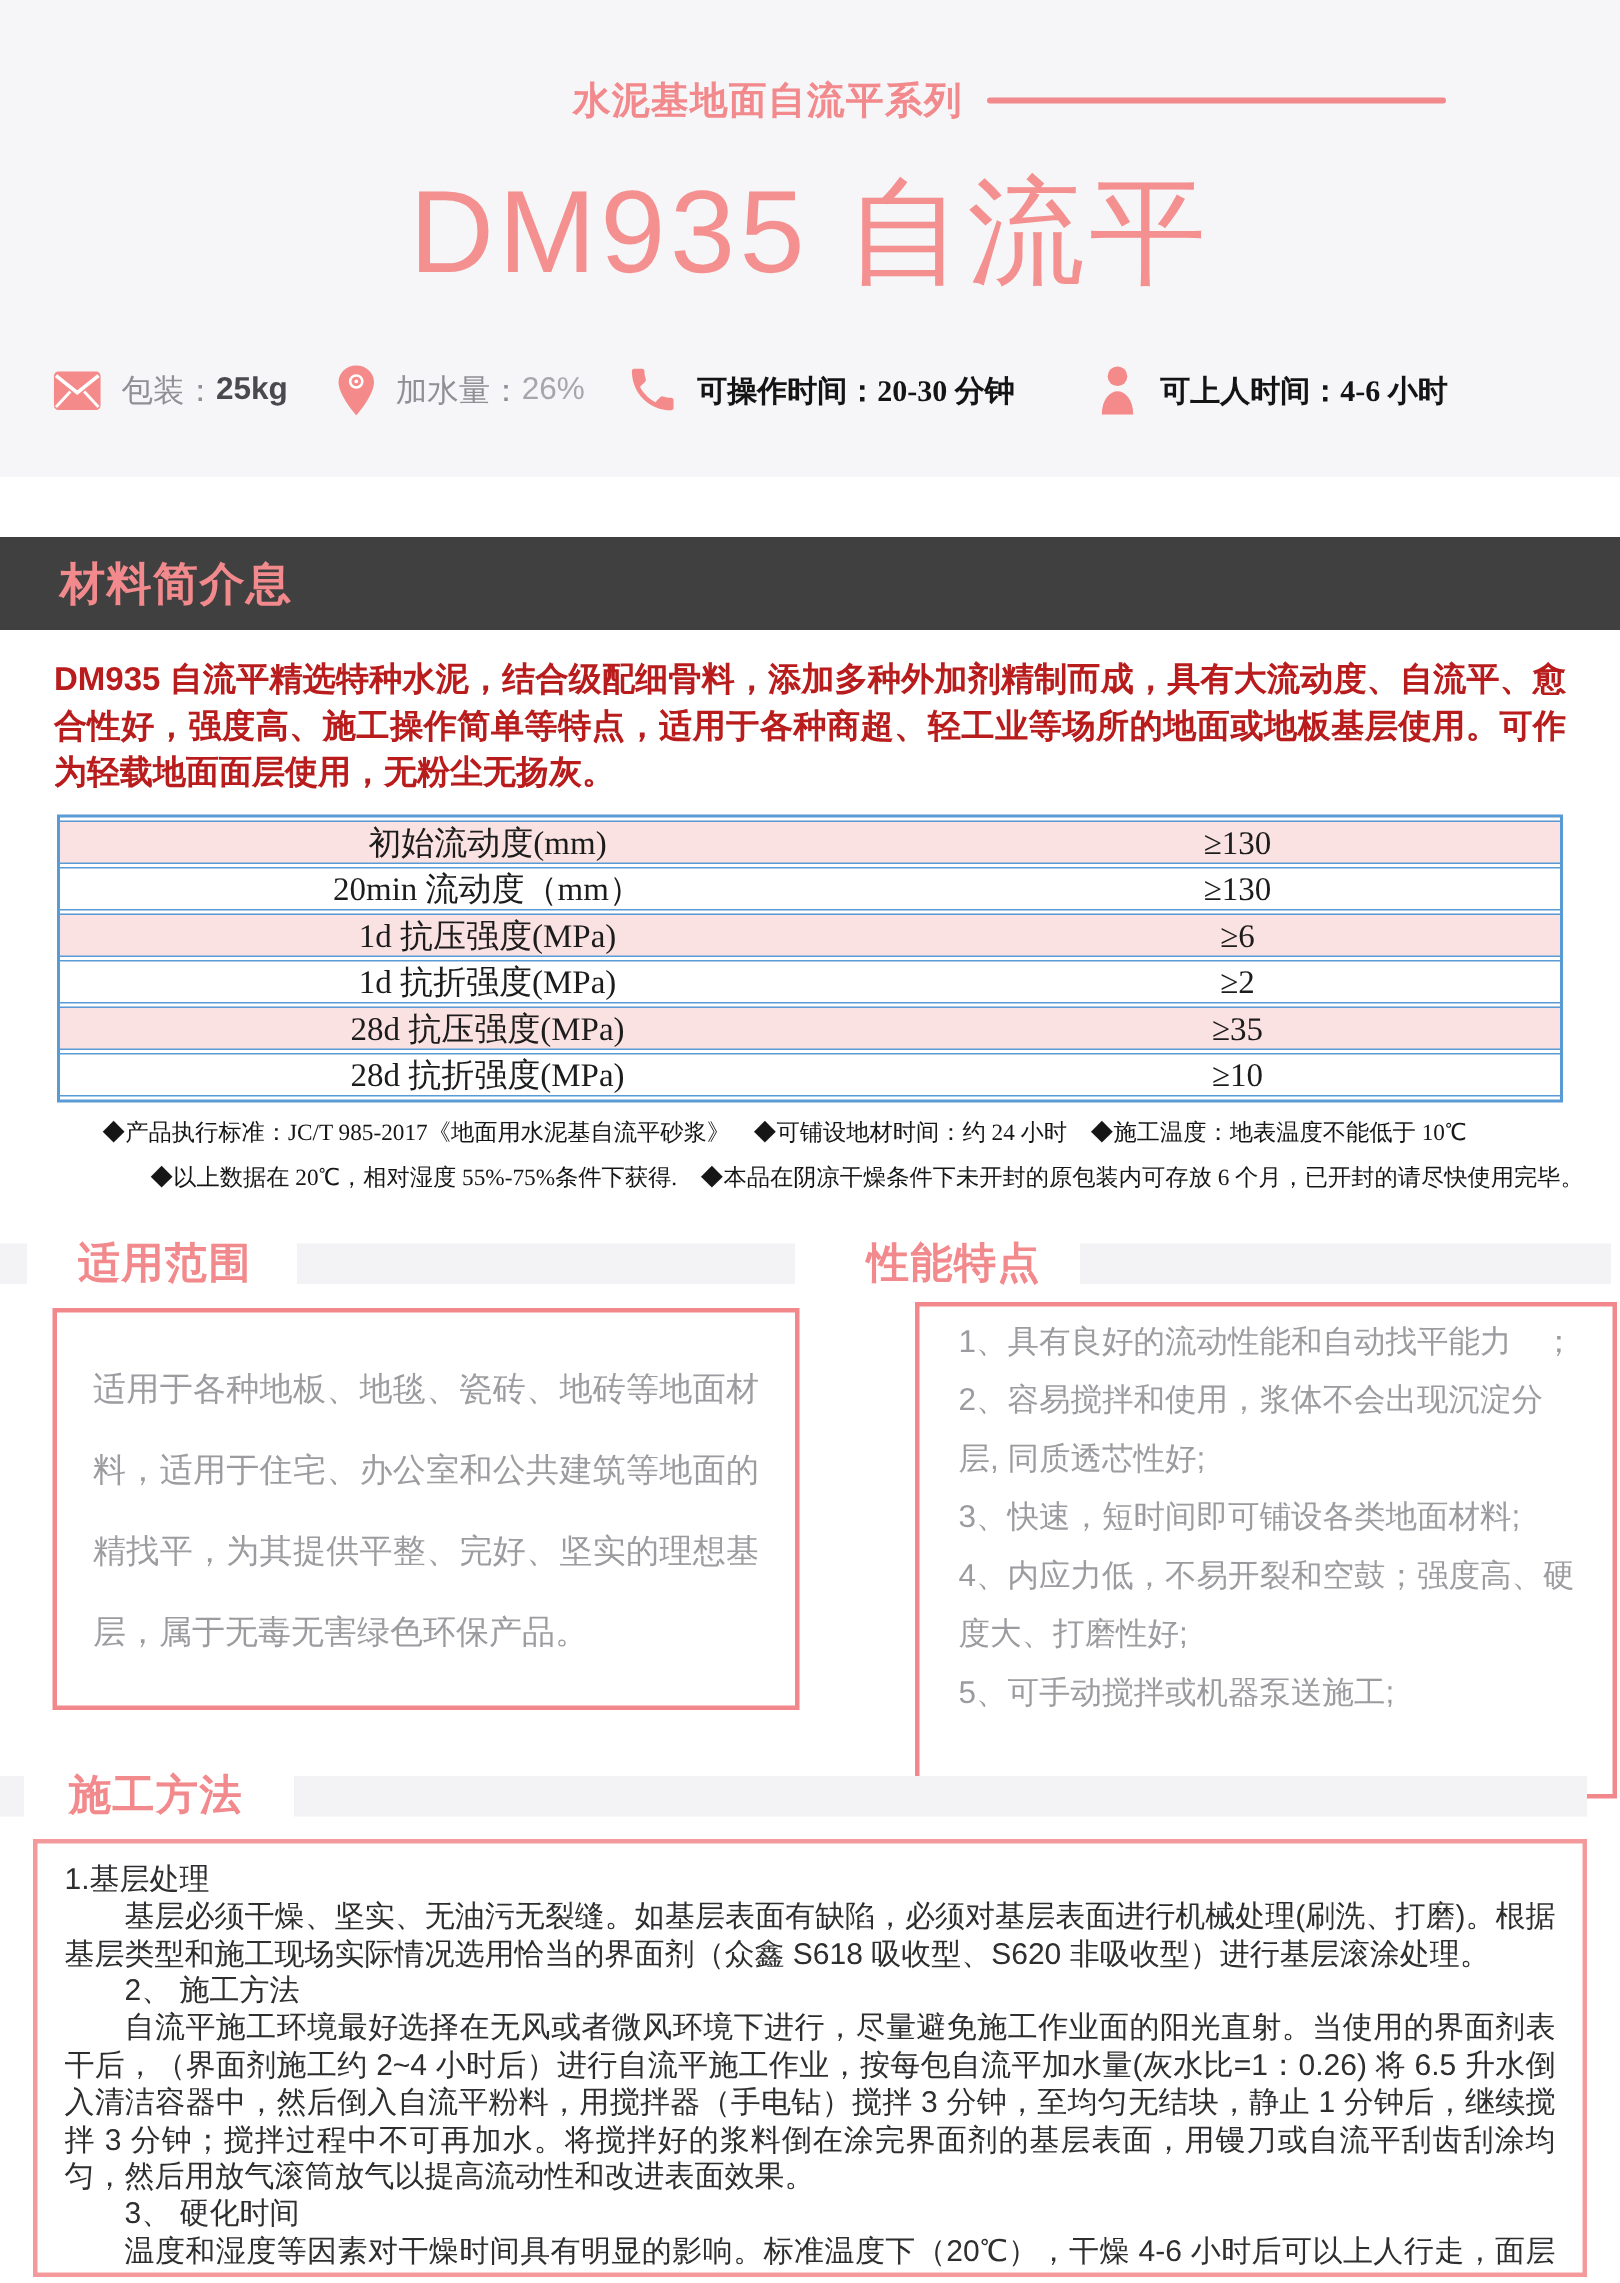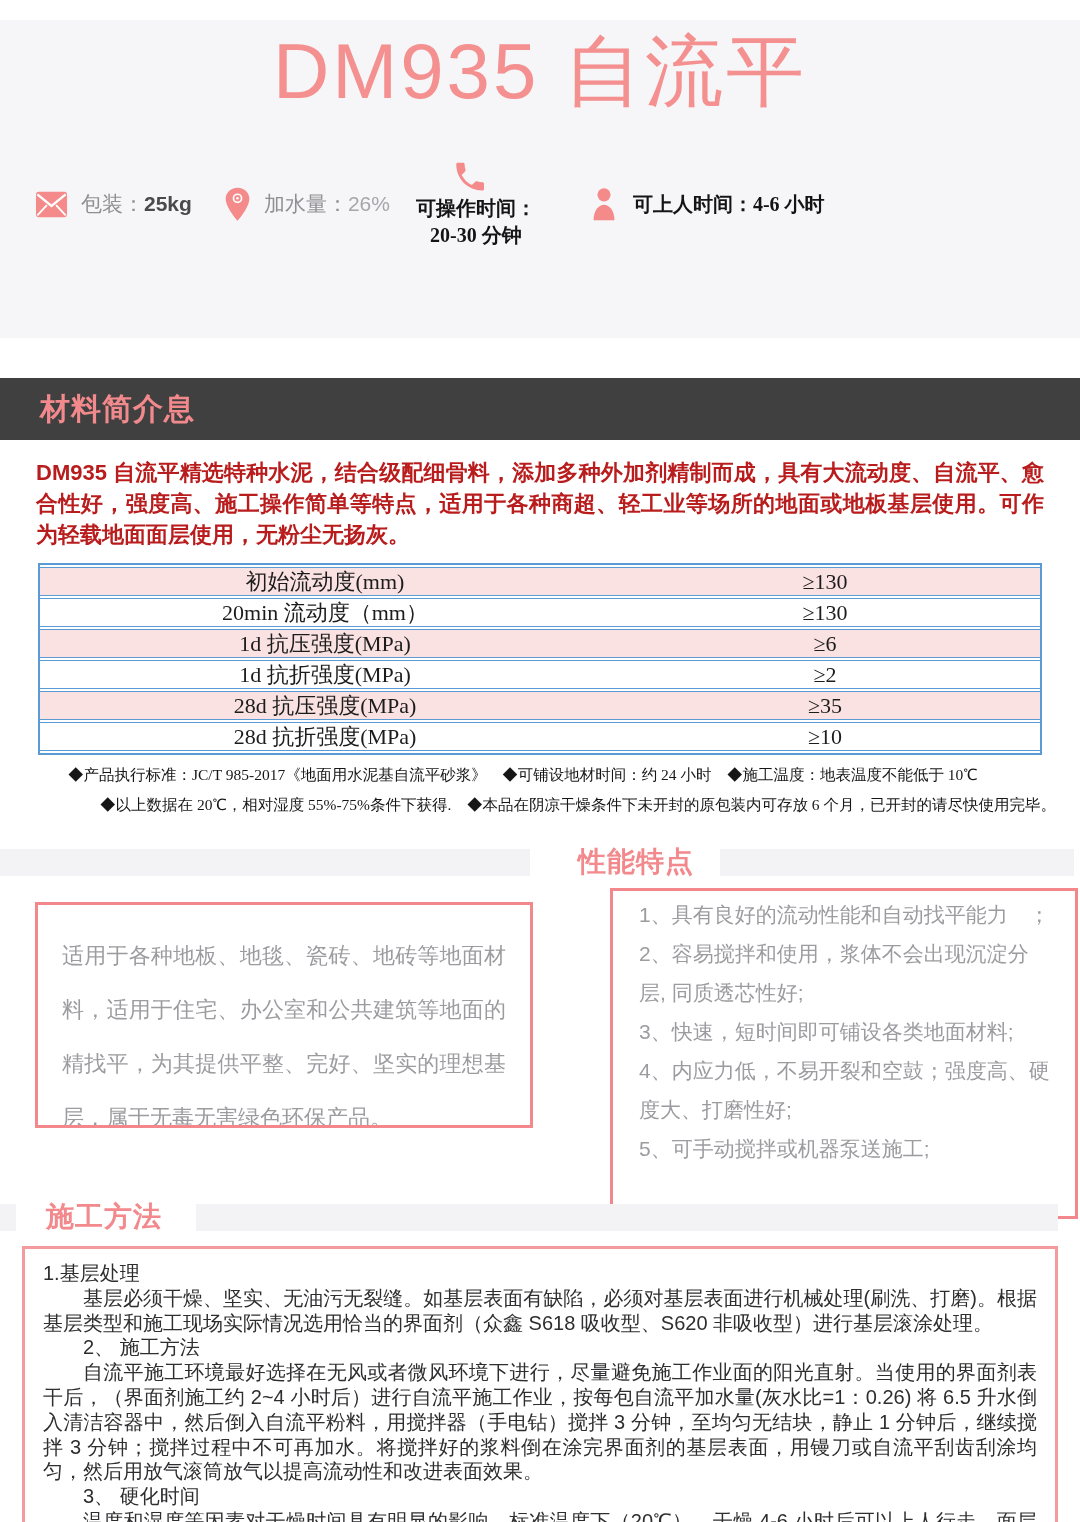--- a/index.html
+++ b/index.html
@@ -15,21 +15,21 @@
   .series-row { display:flex; align-items:center; padding-top:50px; }
   .series-label { margin-left:382px; color:#f2898c; font-size:25px; font-weight:bold; letter-spacing:1px; }
   .series-line { width:306px; height:4px; background:#f2898c; margin-left:16px; border-radius:2px; }
   .hero-title { margin-top:20px; text-align:center; color:#f4908f; font-size:78px; font-weight:500; letter-spacing:3px; }
 
   .facts-row { display:flex; align-items:center; margin-top:34px; }
   .fact { display:flex; align-items:center; }
   .fact .ficon { flex:none; display:flex; align-items:center; justify-content:center; margin-right:13px; }
   .fact-1 { margin-left:35px; }
   .fact-2 { margin-left:32px; }
-  .fact-3 { margin-left:26px;flex-direction:column; }
+  .fact-3 { margin-left:26px; }
   .fact-4 { margin-left:52px; }
   .fact-label-light { color:#8f8f95; font-size:21px; }
   .fact-value-dark  { color:#4a4a4e; font-size:21px; font-weight:bold; }
   .fact-value-light { color:#a6a6ac; font-size:21px; }
   .fact-serif { font-family:"Liberation Serif", serif; color:#141414; font-size:20px; font-weight:600; }
 
   
   .white-gap { height:40px; background:#ffffff; }
   .section-band { height:62px; background:#404040; display:flex; align-items:center; }
   .section-band .band-title { margin-left:40px; color:#f2898c; font-size:30px; font-weight:bold; letter-spacing:1px; }
@@ -62,21 +62,21 @@
   .floating-title {
     position:absolute; top:0; height:48px; line-height:48px; background:#ffffff;
     color:#f2898c; font-size:28px; font-weight:bold; letter-spacing:1px;
   }
   .title-scope    { left:18px;  padding:0 30px 0 34px; }
   .title-features { left:560px; padding:0 26px 0 18px; }
 
   
   .cols { position:relative; height:296px; margin-top:2px; }
   .scope-box {
-    position:absolute; left:35px; top:14px; width:498px; height:226px;
+    position:absolute; left:35px; top:4px; width:498px; height:268px;
     border:3px solid #f2888b; padding:24px 24px 0 24px; overflow:hidden;
     color:#9c9ca0; font-size:22px; line-height:54px; text-align:justify;
   }
   .features-box {
     position:absolute; left:594px; top:0; width:468px; height:331px;
     border:3px solid #f2888b; padding:4px 20px 0 26px; overflow:hidden;
     color:#9c9ca0; font-size:21px; line-height:39px;margin-left:16px;
   }
 
   
@@ -93,20 +93,24 @@
 
   
   .icon-svg { display:block; }
 </style>
 </head>
 <body>
 
 <div class="page">
 
   <div class="hero">
+    <div class="series-row">
+      <span class="series-label">水泥基地面自流平系列</span>
+      <span class="series-line"></span>
+    </div>
     <div class="hero-title">DM935 自流平</div>
 
     <div class="facts-row">
 
       <div class="fact fact-1">
         <span class="ficon">
           <svg class="icon-svg" width="33" height="27" viewBox="0 0 24 20">
             <rect x="0.5" y="0.5" width="23" height="19" rx="2.2" fill="#f48a8a"></rect>
             <path d="M1.5 2.5 L12 11 L22.5 2.5" stroke="#ffffff" stroke-width="1.8" fill="none"></path>
             <path d="M1.5 18 L8.6 10.4 M22.5 18 L15.4 10.4" stroke="#ffffff" stroke-width="1.4" fill="none"></path>
@@ -188,20 +192,21 @@
   </div>
 
   <div class="notes">
     <div class="l1">◆产品执行标准：JC/T 985-2017《地面用水泥基自流平砂浆》　◆可铺设地材时间：约 24 小时　◆施工温度：地表温度不能低于 10℃</div>
     <div class="l2">◆以上数据在 20℃，相对湿度 55%-75%条件下获得.　◆本品在阴凉干燥条件下未开封的原包装内可存放 6 个月，已开封的请尽快使用完毕。</div>
   </div>
 
   <div class="dual-headers">
     <div class="gray-strip strip-left-band"></div>
     <div class="gray-strip strip-right-band"></div>
+    <div class="floating-title title-scope">适用范围</div>
     <div class="floating-title title-features">性能特点</div>
   </div>
 
   <div class="cols">
     <div class="scope-box">
       <span>适用于各种地板、地毯、瓷砖、地砖等地面材料，适用于住宅、办公室和公共建筑等地面的精找平，为其提供平整、完好、坚实的理想基层，属于无毒无害绿色环保产品。</span>
     </div>
     <div class="features-box">
       <div>1、具有良好的流动性能和自动找平能力　；</div>
       <div>2、容易搅拌和使用，浆体不会出现沉淀分层, 同质透芯性好;</div>

